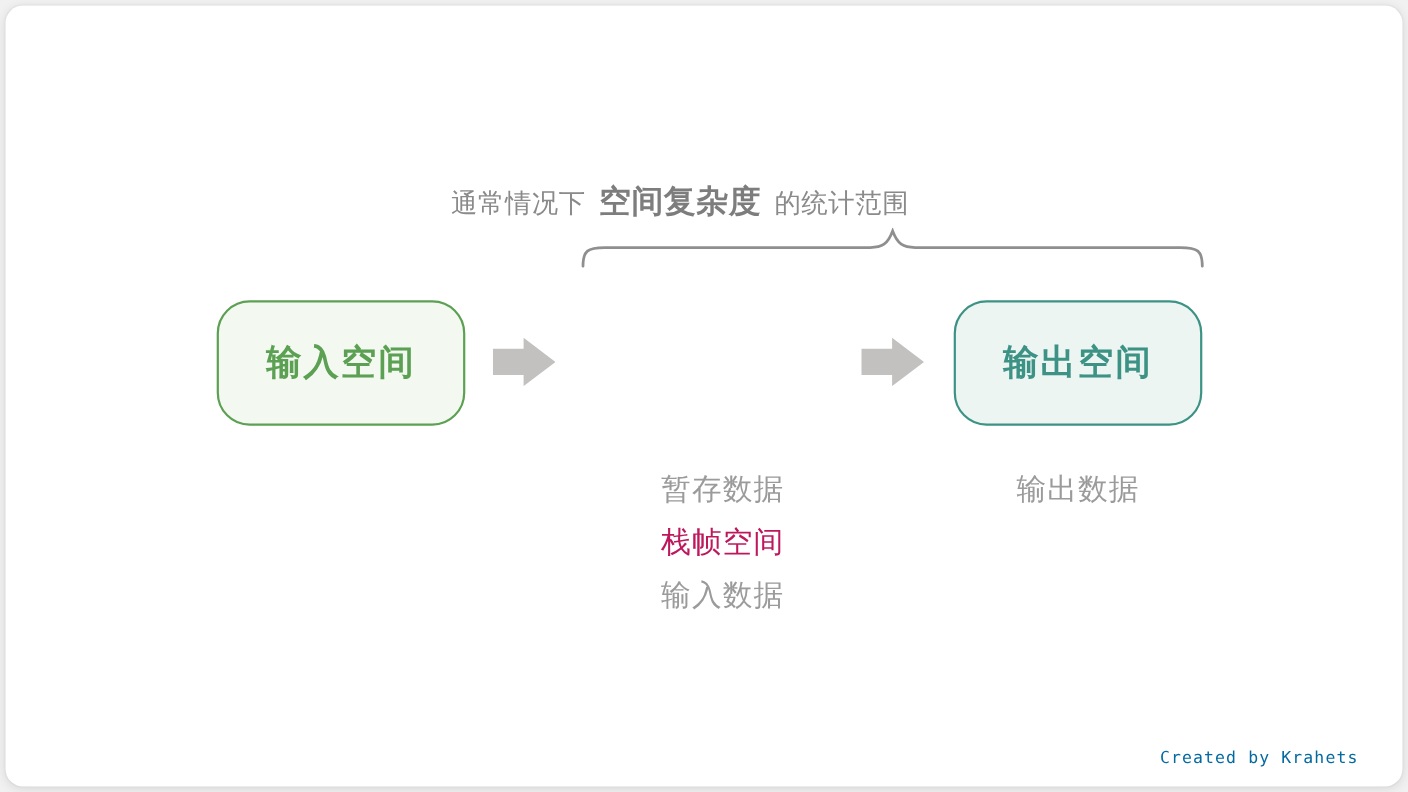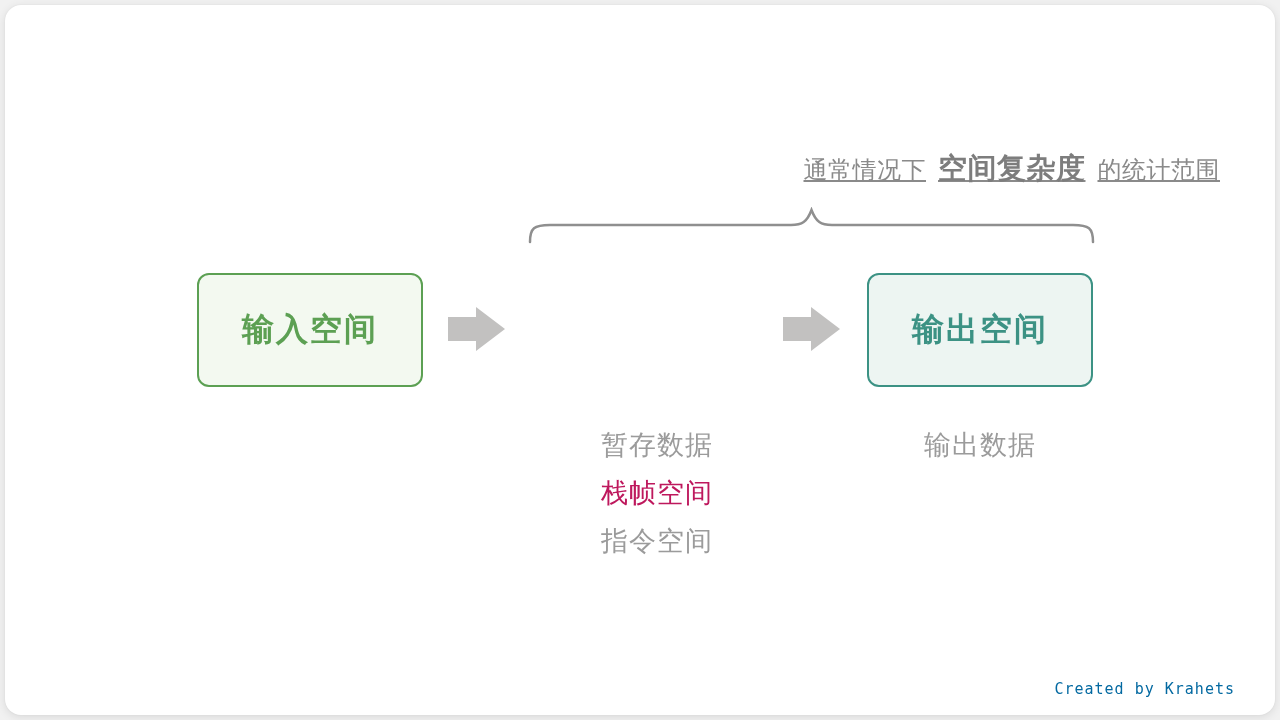--- a/index.html
+++ b/index.html
@@ -13,25 +13,24 @@
   .card {
     position: absolute;
     left: 5px; top: 5px; right: 5px; bottom: 5px;
     background: #ffffff;
     border-radius: 16px;
     box-shadow: 0 2px 10px rgba(0,0,0,0.10), 0 0 2px rgba(0,0,0,0.06);
   }
   
   .annotation {
     position: absolute;
-    left: 405px; top: 144px; width: 810px;
-    text-align: right;
+    left: 405px; top: 159px; width: 810px;
+    text-align: left;
     font-size: 24px;
     white-space: nowrap;
-    text-decoration: underline;
   }
   .annotation .seg { vertical-align: baseline; letter-spacing: 0.5px; }
   .annotation .hl {
     font-size: 29px;
     font-weight: bold;
     margin: 0 12px;
     letter-spacing: 0.5px;
     vertical-align: baseline;
   }
   
@@ -40,21 +39,21 @@
     left: 523px; top: 202px;
     width: 567px; height: 38px;
   }
   
   .box {
     position: absolute;
     top: 268px;
     width: 226px; height: 114px;
     border-width: 2.5px;
     border-style: solid;
-    border-radius: 12px;
+    border-radius: 30px;
     display: flex;
     align-items: center;
     justify-content: center;
     font-size: 32px;
     font-weight: bold;
     letter-spacing: 2px;
   }
   .box-input  { left: 192px; }
   .box-buffer { left: 525px; width: 228px; }
   .box-output { left: 862px; }
@@ -116,18 +115,18 @@
     <polygon points="0,10 28,10 28,0 57,22 28,44 28,34 0,34" fill="currentColor"></polygon>
   </svg>
 
   <div class="box box-output" style="border-color: rgb(60, 146, 132); background: rgb(237, 245, 242); color: rgb(60, 146, 132);">
     <span>输出空间</span>
   </div>
 
 
   <div class="sublabel col-buffer row-0" style="color: rgb(155, 155, 155);">暂存数据</div>
   <div class="sublabel col-buffer row-1" style="color: #be185d;">栈帧空间</div>
-  <div class="sublabel col-buffer row-2" style="color: rgb(155, 155, 155);">指令空间</div>
+  <div class="sublabel col-buffer row-2" style="color: rgb(155, 155, 155);">输入数据</div>
 
   <div class="sublabel col-output row-0" style="color: rgb(155, 155, 155);">输出数据</div>
 
   <div class="watermark" style="color: #0369a1;">Created by Krahets</div>
 </div>
 
 </body></html>

